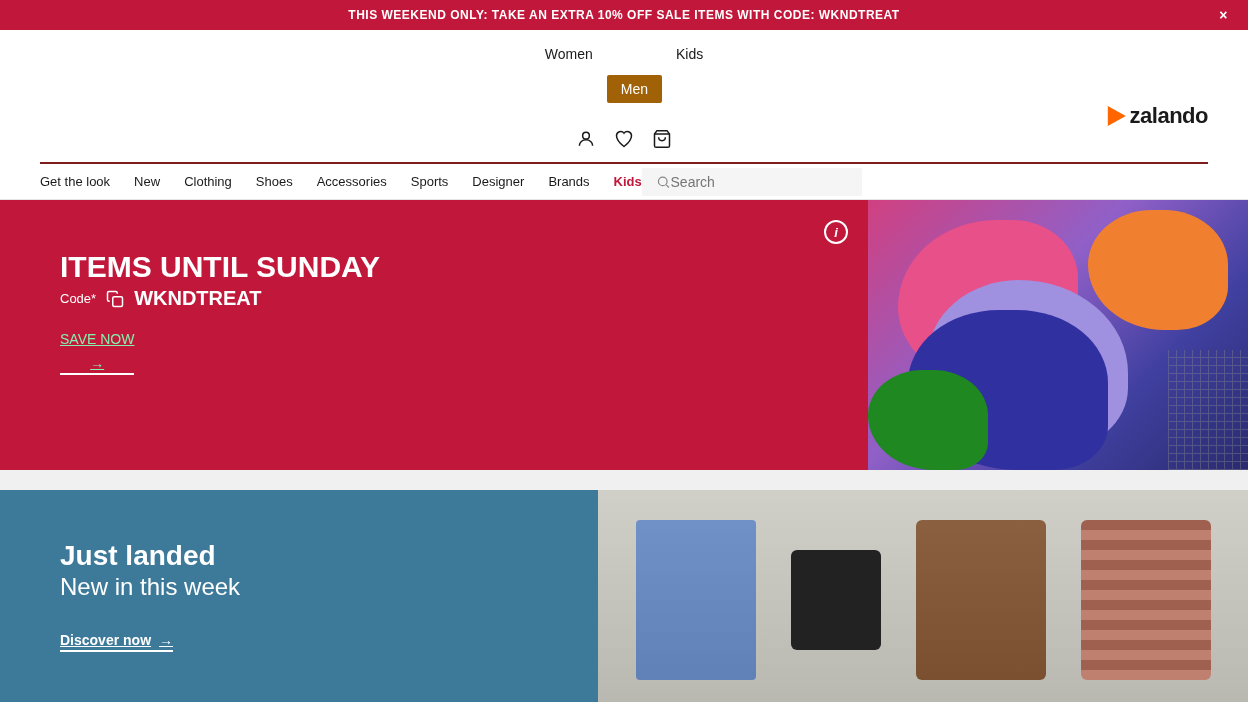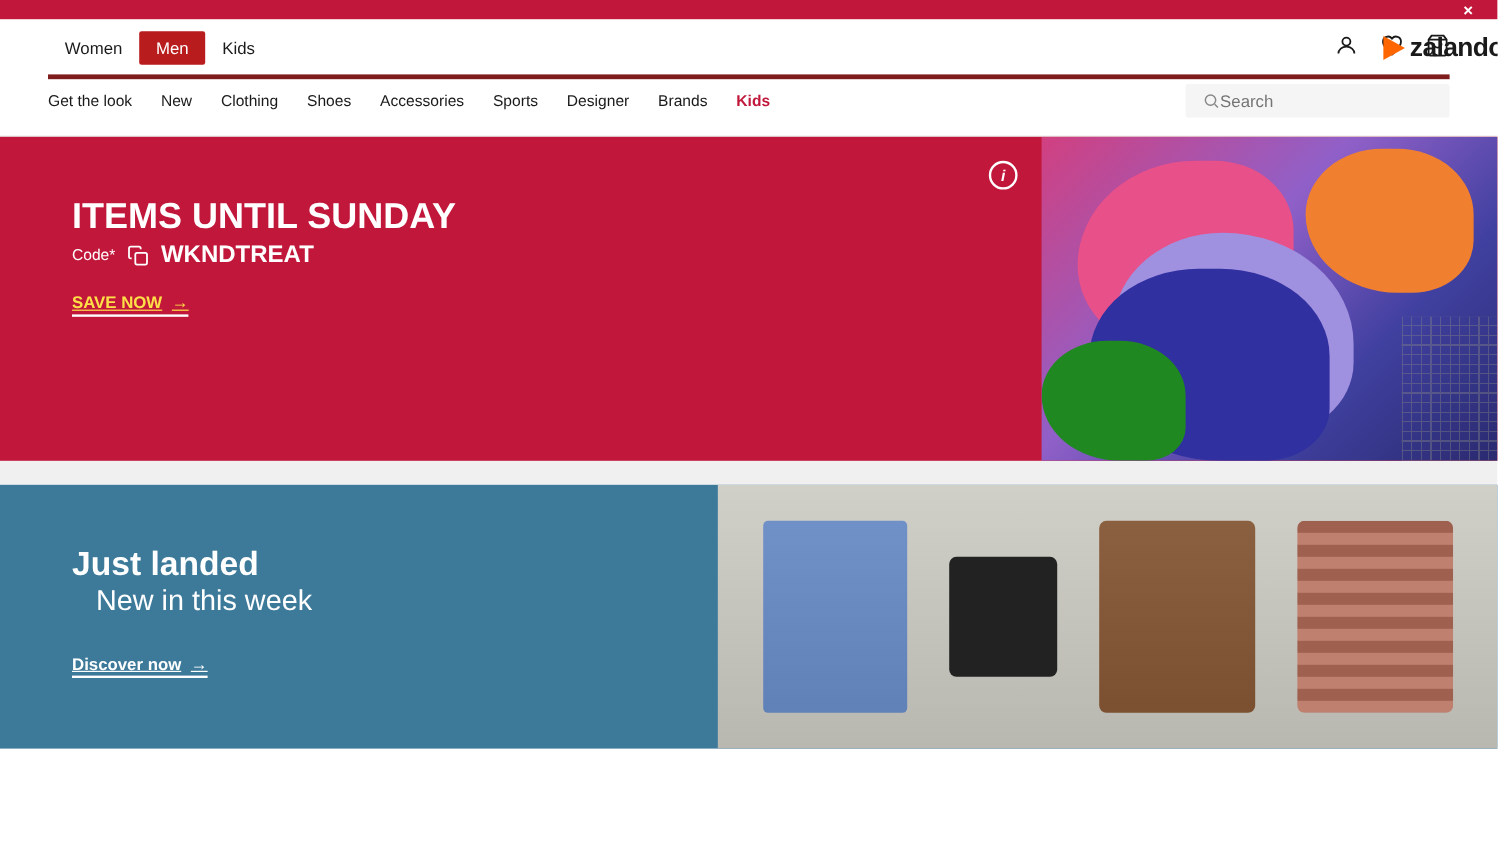--- a/index.html
+++ b/index.html
@@ -45,22 +45,23 @@
       gap: 0;
     }
     .nav-tab {
       padding: 6px 14px;
       font-size: 14px;
       cursor: pointer;
       border-radius: 2px;
       font-weight: 500;
     }
     .nav-tab.active {
-      background: #b91c1c;
-      color: #fff;
+      background: #a16207;
+      color: #fff;
+      margin-top: 35px;
     }
     .nav-tab:not(.active) {
       color: #1a1a1a;
     }
     .logo {
       display: flex;
       align-items: center;
       gap: 6px;
       position: absolute;
       left: 50%;
@@ -80,23 +81,23 @@
     .header-icon {
       cursor: pointer;
       font-size: 18px;
       color: #1a1a1a;
     }
 
     
     .nav-bar {
       display: flex;
       align-items: center;
-      justify-content: space-between;
-      padding: 0 0 12px 0;
-      border-top: 4px solid #7f1d1d;
+      justify-content: flex-start;
+      padding: 0 0 0 0;
+      border-top: 2px solid #7f1d1d;
     }
     .nav-bar-links {
       display: flex;
       gap: 24px;
       align-items: center;
     }
     .nav-link {
       font-size: 13px;
       color: #1a1a1a;
       cursor: pointer;
@@ -154,27 +155,28 @@
     .hero-code-row {
       display: flex;
       align-items: center;
       gap: 10px;
       margin-bottom: 20px;
     }
     .hero-save-btn {
       display: inline-flex;
       align-items: center;
       gap: 8px;
-      color: #fde047;
+      color: #86efac;
       font-size: 14px;
-      font-weight: 700;
+      font-weight: 400;
       text-decoration: underline;
       cursor: pointer;
       border-bottom: 2px solid #fff;
       padding-bottom: 2px;
+      flex-direction: column;
     }
     .info-icon {
       position: absolute;
       top: 20px;
       right: 20px;
       width: 24px;
       height: 24px;
       border: 2px solid #fff;
       border-radius: 50%;
       display: flex;
@@ -271,21 +273,20 @@
     }
     .just-landed-title {
       font-size: 28px;
       font-weight: 700;
       margin-bottom: 1px;
     }
     .just-landed-subtitle {
       font-size: 24px;
       font-weight: 400;
       margin-bottom: 30px;
-      margin-left: 20px;
     }
     .discover-btn {
       display: inline-flex;
       align-items: center;
       gap: 8px;
       color: #fff;
       font-size: 14px;
       font-weight: 600;
       text-decoration: underline;
       cursor: pointer;
@@ -354,25 +355,26 @@
       height: 0;
       border-top: 10px solid transparent;
       border-bottom: 10px solid transparent;
       border-left: 18px solid #ff6600;
     }
   </style>
 </head>
 <body>
 
 <div class="top-banner">
+  <span>THIS WEEKEND ONLY: TAKE AN EXTRA 10% OFF SALE ITEMS WITH CODE: WKNDTREAT</span>
   <span class="top-banner-close">×</span>
 </div>
 
 <div class="header">
-  <div class="header-top" style="position:relative;">
+  <div class="header-top" style="position:relative;flex-direction:column;">
 
     <div class="nav-tabs">
       <div class="nav-tab">Women</div>
       <div class="nav-tab active">Men</div>
       <div class="nav-tab">Kids</div>
     </div>
 
     <div class="zalando-logo-container logo">
       <span class="orange-play"></span>
       <span class="logo-text">zalando</span>

